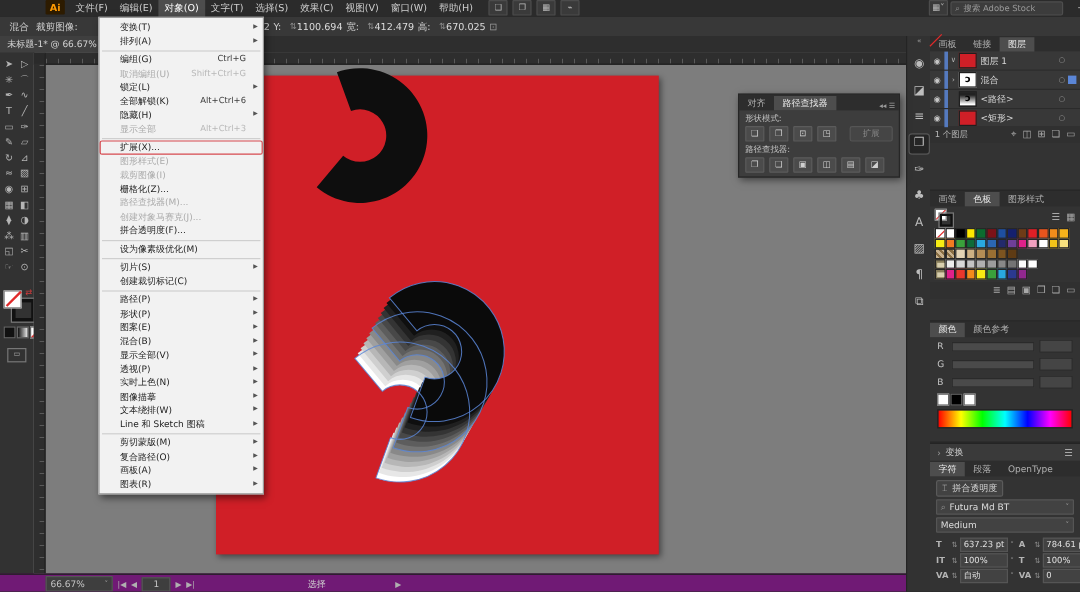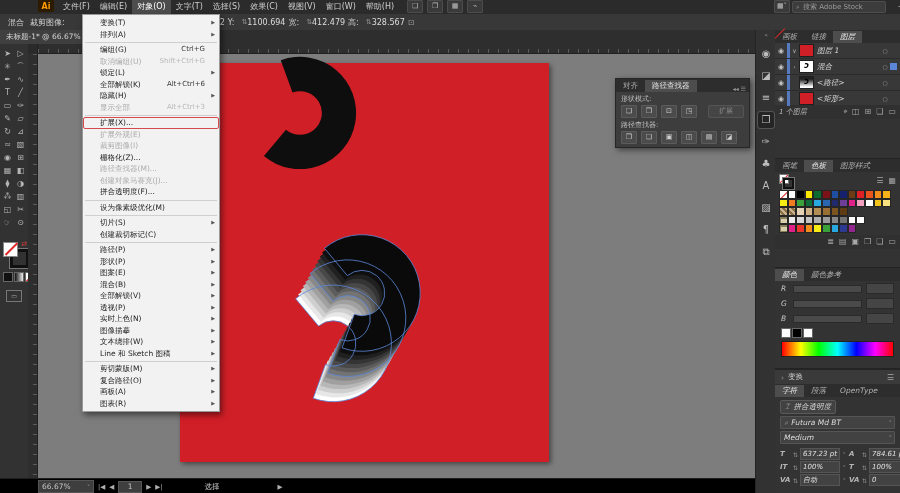--- a/index.html
+++ b/index.html
@@ -70,21 +70,21 @@
   .pf-row{display:flex;gap:4px;padding:0 5px;align-items:center;}
   .pf-btn{width:14px;height:11px;background:#4b4b4b;border:1px solid #5b5b5b;border-radius:1px;color:#d0d0d0;font-size:7px;line-height:10px;text-align:center;}
   .pf-expand{margin-left:auto;width:34px;height:11px;background:#454545;border:1px solid #555;border-radius:2px;color:#8a8a8a;font-size:7px;line-height:10px;text-align:center;}
   
   #dock{left:755px;top:30px;width:20px;height:463px;background:#323232;border-left:1px solid #242424;border-right:1px solid #242424;}
   .dock-top{height:10px;color:#9a9a9a;font-size:6px;text-align:center;line-height:10px;}
   .dock-ico{width:16px;height:16px;margin:6px auto 6px;color:#bdbdbd;font-size:10px;line-height:16px;text-align:center;border-radius:2px;}
   .dock-ico.active{background:#252525;outline:1px solid #555;}
   
   #rightcol{left:775px;top:30px;width:125px;height:463px;background:#333;}
-  .panel{border-bottom:1px solid #232323;font-style:italic;}
+  .panel{border-bottom:1px solid #232323;}
   .rows{font-size:7.5px;}
   .lrow{display:flex;align-items:center;height:15px;border-bottom:1px solid #2b2b2b;background:#383838;}
   .lrow .eye{width:12px;text-align:center;color:#c5c5c5;font-size:7px;}
   .lrow .cbar{width:3px;height:15px;background:var(--sel,#4f7fd9);opacity:.85;}
   .lrow .exp{width:9px;text-align:center;color:#b5b5b5;font-size:6px;}
   .lrow .thumb{width:13px;height:11px;margin-right:3px;border:1px solid #1f1f1f;background:#fff;color:#000;font-size:8px;line-height:10px;text-align:center;font-weight:bold;}
   .thumb.t-red{background:var(--ab-red,#d01f27);color:transparent;}
   .thumb.t-grad{background:linear-gradient(180deg,#222 20%,#fff 90%);color:#000;}
   .lrow .nm{flex:1;color:#d8d8d8;white-space:nowrap;overflow:hidden;}
   .lrow .tgt{width:10px;color:#9a9a9a;font-size:6px;text-align:center;}
@@ -122,25 +122,25 @@
   
   .char-btn{margin:3px 5px 2px;height:12px;border:1px solid #5a5a5a;border-radius:2px;background:#424242;display:flex;align-items:center;gap:4px;padding:0 4px;font-size:7.5px;color:#d5d5d5;width:fit-content;}
   .field{margin:2px 5px;height:11px;background:#424242;border:1px solid #555;border-radius:1px;display:flex;align-items:center;padding:0 3px;font-size:7.5px;color:#ddd;gap:3px;}
   .field .dd{margin-left:auto;color:#999;font-size:6px;}
   #char-grid{display:grid;grid-template-columns:1fr 1fr;gap:1px 4px;padding:2px 5px;}
   .cfield{display:flex;align-items:center;gap:2px;font-size:7px;color:#ccc;}
   .cfield .fi{width:11px;color:#b5b5b5;font-weight:bold;font-size:7px;}
   .cfield .fv{flex:1;height:10px;background:#424242;border:1px solid #555;line-height:10px;padding:0 2px;color:#e0e0e0;white-space:nowrap;overflow:hidden;}
   .cfield .dd{color:#999;font-size:6px;}
   
-  #statusbar{left:0;top:478px;width:755px;height:15px;background:#000000;border-top:1px solid #1f1f1f;display:flex;align-items:center;font-size:7.5px;color:#c5c5c5;gap:4px;}
+  #statusbar{left:0;top:478px;width:755px;height:15px;background:#701a75;border-top:1px solid #1f1f1f;display:flex;align-items:center;font-size:7.5px;color:#c5c5c5;gap:4px;}
   #zoom-box{margin-left:38px;width:48px;height:11px;background:#3e3e3e;border:1px solid #555;display:flex;align-items:center;justify-content:space-between;padding:0 3px;}
   .navg{color:#b0b0b0;font-size:6.5px;}
   #ab-num{width:22px;height:10px;background:#3e3e3e;border:1px solid #555;text-align:center;line-height:10px;}
-  #status-tool{margin-left:38px;color:#d0d0d0;}
+  #status-tool{margin-left:90px;color:#d0d0d0;}
   .tab-strip{height:13px;background:#2d2d2d;display:flex;align-items:flex-end;}
 </style>
 </head>
 <body>
 
 <div id="titlebar" class="abs">
   <div id="ai-logo">Ai</div>
   <div style="display:flex">
 
       <div class="mb-item">文件(F)</div>
@@ -190,21 +190,21 @@
   <span class="stepper">⇅</span>
   <span class="val">342</span>
   <span class="lab">Y:</span>
   <span class="stepper">⇅</span>
   <span class="val">1100.694</span>
   <span class="lab">宽:</span>
   <span class="stepper">⇅</span>
   <span class="val">412.479</span>
   <span class="lab">高:</span>
   <span class="stepper">⇅</span>
-  <span class="val">328.567</span>
+  <span class="val">670.025</span>
   <span class="lab" style="color:#9a9a9a">⊡</span>
 </div>
 
 <div id="tabbar" class="abs">
   <div id="doc-tab">
     <span>未标题-1* @ 66.67% (RGB/预览)</span>
     <span style="color:#999">×</span>
   </div>
 </div>
 
@@ -364,21 +364,21 @@
       <span></span>
       <span class="sc"></span>
     </div>
 
     <div class="mi hl">
       <span>扩展(X)...</span>
       <span class="sc"></span>
     </div>
 
     <div class="mi dis">
-      <span>扩展外观(E)</span>
+      <span>图形样式(E)</span>
       <span class="sc"></span>
     </div>
 
     <div class="mi dis">
       <span>裁剪图像(I)</span>
       <span class="sc"></span>
     </div>
 
     <div class="mi">
       <span>栅格化(Z)...</span>
@@ -444,21 +444,21 @@
       <span>图案(E)</span>
       <span class="sc"></span>
     </div>
 
     <div class="mi sub">
       <span>混合(B)</span>
       <span class="sc"></span>
     </div>
 
     <div class="mi sub">
-      <span>全部解锁(V)</span>
+      <span>显示全部(V)</span>
       <span class="sc"></span>
     </div>
 
     <div class="mi sub">
       <span>透视(P)</span>
       <span class="sc"></span>
     </div>
 
     <div class="mi sub">
       <span>实时上色(N)</span>

